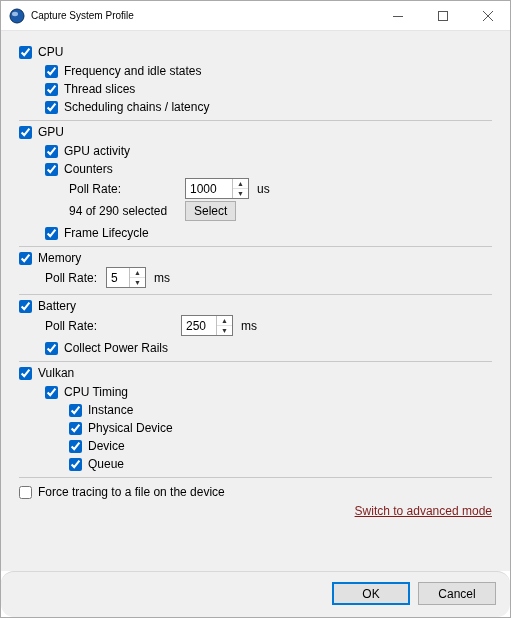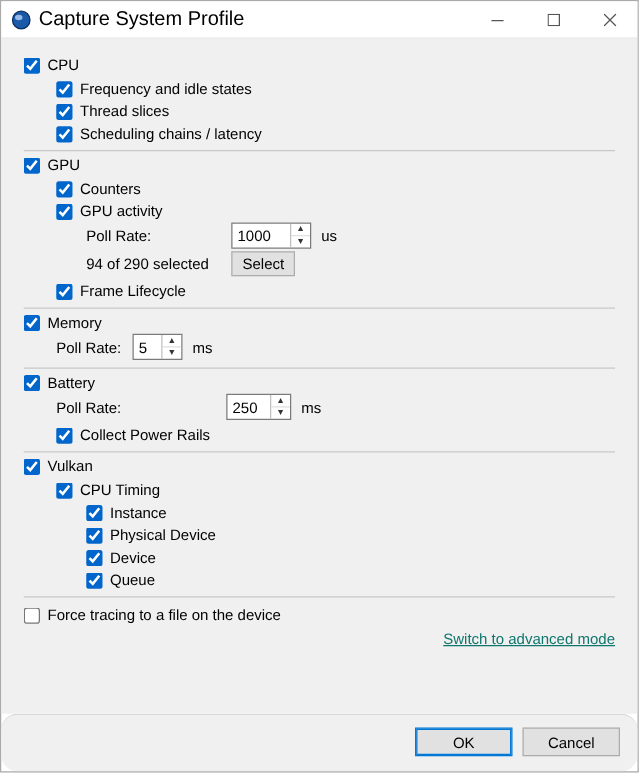--- a/index.html
+++ b/index.html
@@ -22,21 +22,21 @@
     display: flex;
     align-items: center;
     border-bottom: 1px solid #e5e5e5;
   }
   .titlebar .app-icon {
     width: 16px; height:16px;
     margin: 0 6px 0 8px;
   }
   .titlebar .title {
     flex: 1;
-    font-size: 16px;
+    font-size: 10px;
     color: #000;
   }
   .titlebar .win-btn {
     width: 45px; height: 30px;
     display:flex; align-items:center; justify-content:center;
     color:#555;
   }
   .titlebar svg { display:block; }
 
   
@@ -128,21 +128,21 @@
   .unit { margin-left:2px; }
   button.small {
     font-family:inherit;
     font-size:12px;
     padding:2px 8px;
     background:#e1e1e1;
     border:1px solid #adadad;
     cursor:default;
   }
   .link {
-    color:#0f766e;
+    color:#7f1d1d;
     text-decoration:underline;
     cursor:pointer;
     font-size:12px;
   }
   .link-row {
     text-align:right;
     padding: 4px 0 0 0;
   }
 
   
@@ -234,27 +234,27 @@
     <div class="section-head">
       <label class="cb">
         <input type="checkbox" checked="" style="">
         <span>GPU</span>
       </label>
     </div>
     <div class="children">
       <div class="row">
           <label class="cb">
             <input type="checkbox" checked="" style="">
+            <span>GPU activity</span>
+          </label>
+        </div>
+      <div class="row">
+          <label class="cb">
+            <input type="checkbox" checked="" style="">
             <span>Counters</span>
-          </label>
-        </div>
-      <div class="row">
-          <label class="cb">
-            <input type="checkbox" checked="" style="">
-            <span>GPU activity</span>
           </label>
         </div>
       <div class="children" style="margin-left:24px;">
         <div class="poll-row">
           <span class="poll-label">Poll Rate:</span>
           <span class="spinner wide">
             <input type="text" value="1000" style="">
             <span class="arrows">
                 <div>▲</div>
                 <div>▼</div>

